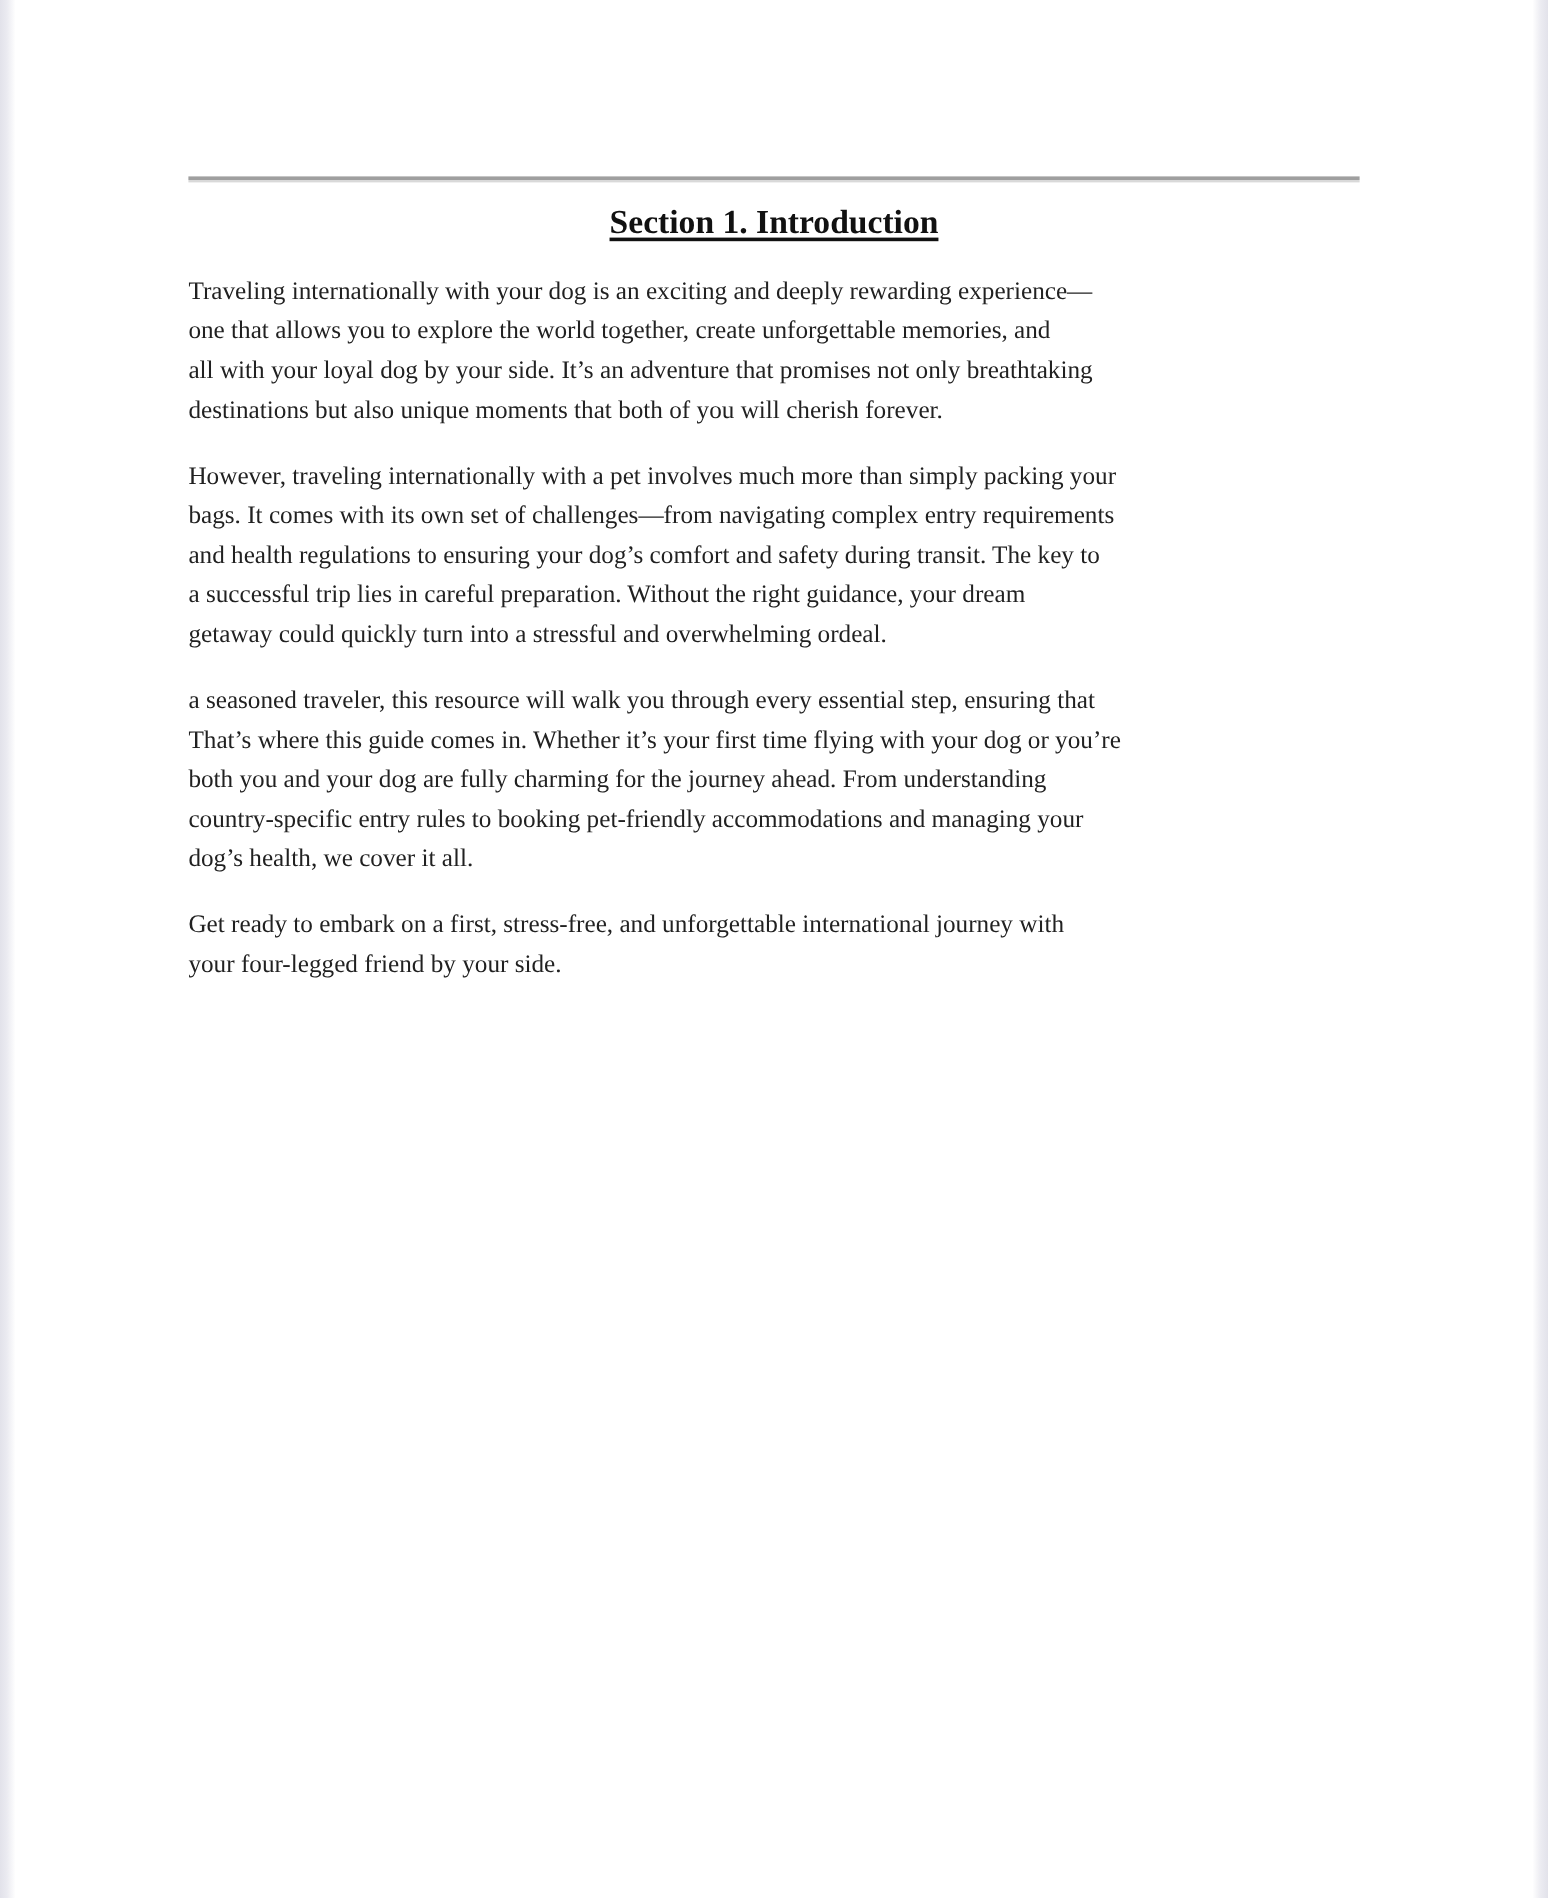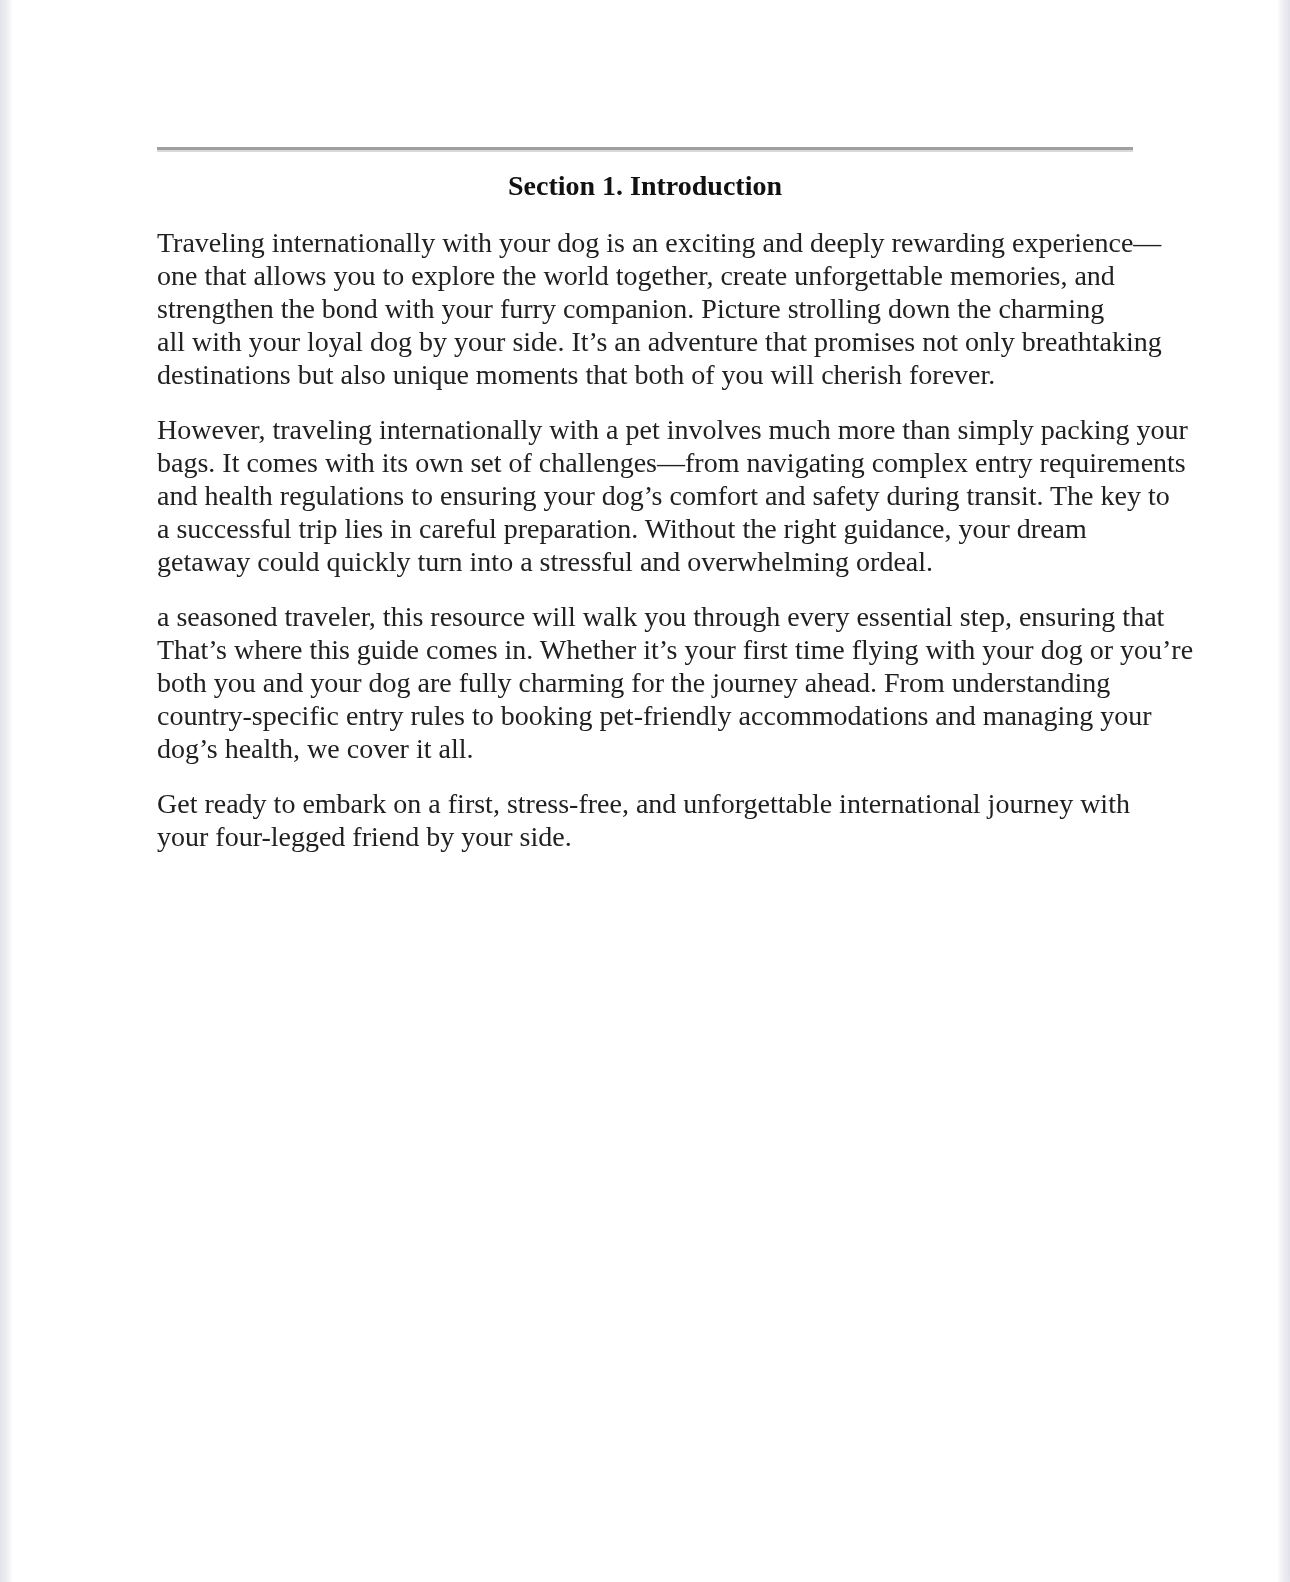--- a/index.html
+++ b/index.html
@@ -33,26 +33,27 @@
   }
   .section-heading {
     margin-top: 16px;
     text-align: center;
     font-size: 28px;
     line-height: 36px;
     font-weight: bold;
     color: #111111;
   }
   .section-heading .u {
+    text-decoration: underline;
     text-decoration-thickness: 2.5px;
     text-underline-offset: 4px;
   }
   .para {
     margin-top: 22px;
-    font-size: 28px;
+    font-size: 21px;
     line-height: 33px;
   }
   .para:first-of-type { margin-top: 16px; }
   .line {
     white-space: nowrap;
   }
 </style>
 </head>
 <body>
 
@@ -61,21 +62,20 @@
 
 <div class="doc">
 
   <div class="hrule"></div>
 
   <h1 class="section-heading"><span class="u">Section 1. Introduction</span></h1>
 
   <div class="para">
     <div class="line">Traveling internationally with your dog is an exciting and deeply rewarding experience—</div>
     <div class="line">one that allows you to explore the world together, create unforgettable memories, and</div>
-    <div class="line">strengthen the bond with your furry companion. Picture strolling down the charming</div>
     <div class="line">all with your loyal dog by your side. It’s an adventure that promises not only breathtaking</div>
     <div class="line">destinations but also unique moments that both of you will cherish forever.</div>
   </div>
 
   <div class="para">
     <div class="line">However, traveling internationally with a pet involves much more than simply packing your</div>
     <div class="line">bags. It comes with its own set of challenges—from navigating complex entry requirements</div>
     <div class="line">and health regulations to ensuring your dog’s comfort and safety during transit. The key to</div>
     <div class="line">a successful trip lies in careful preparation. Without the right guidance, your dream</div>
     <div class="line">getaway could quickly turn into a stressful and overwhelming ordeal.</div>

